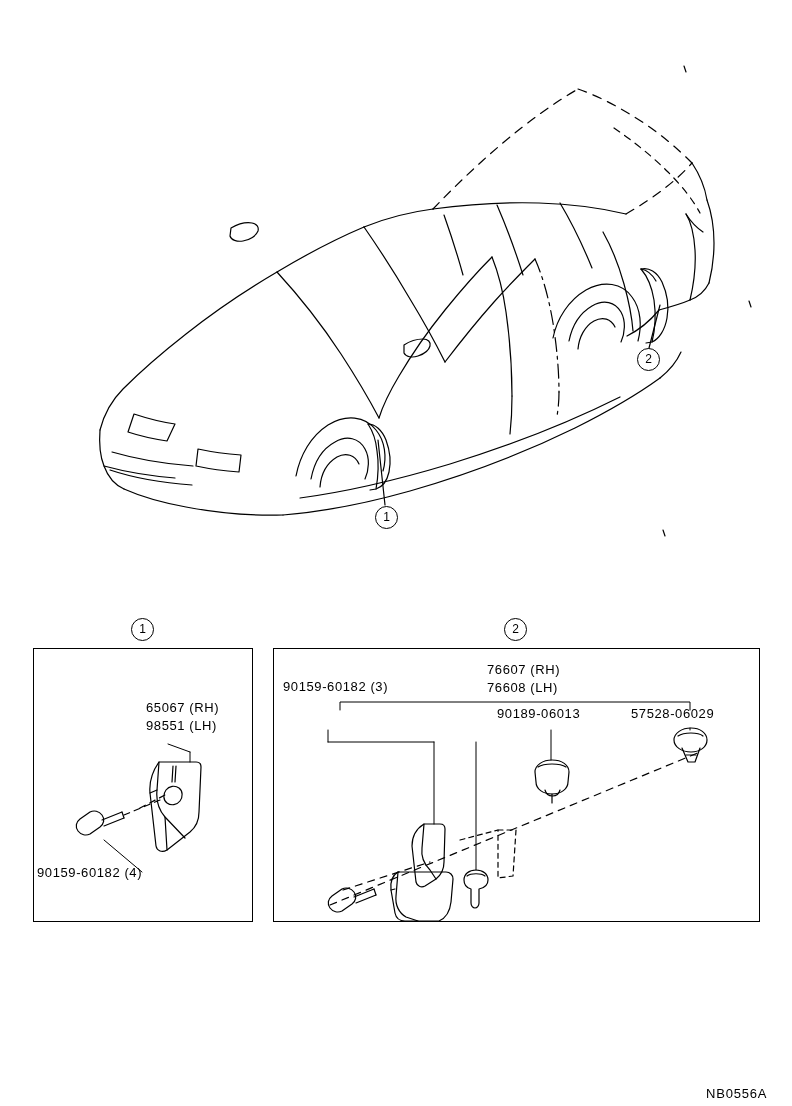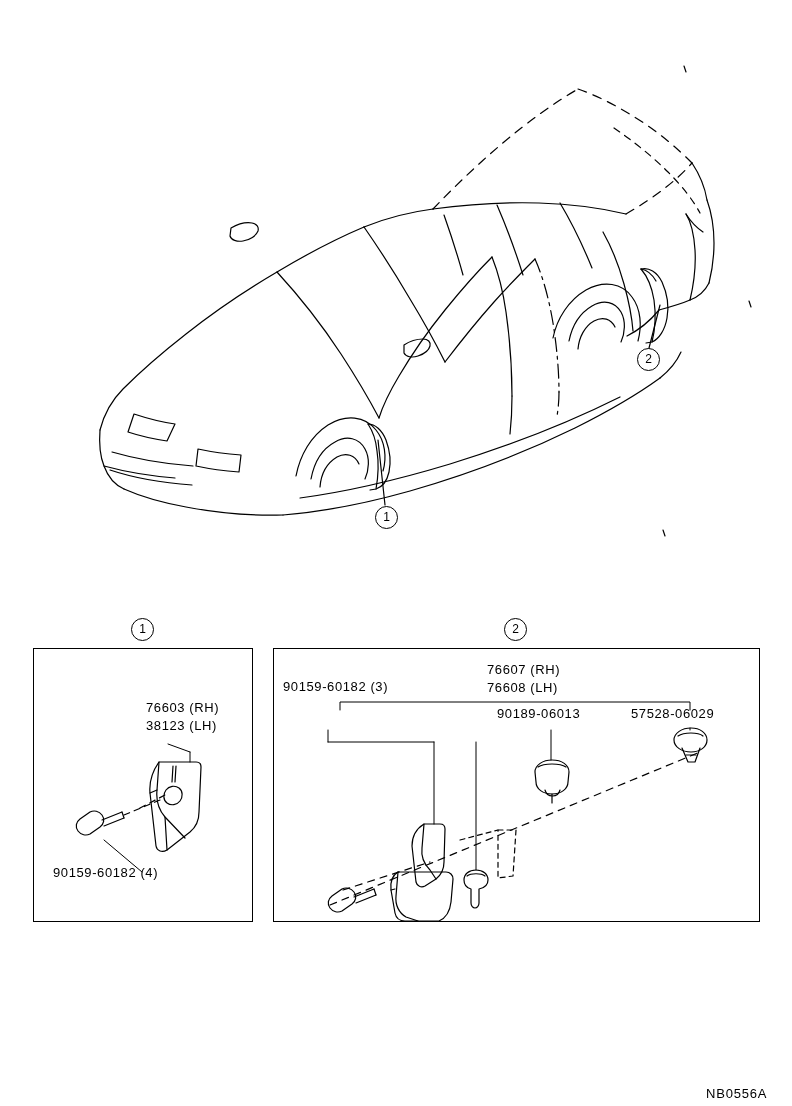--- a/index.html
+++ b/index.html
@@ -239,23 +239,23 @@
 
   <div class="callout-num" style="left:375px; top:506px;">1</div>
   <div class="callout-num" style="left:637px; top:348px;">2</div>
 
   <div class="box" style="left:33px; top:648px; width:218px; height:272px;"></div>
   <div class="box" style="left:273px; top:648px; width:485px; height:272px;"></div>
 
   <div class="callout-num" style="left:131px; top:618px;">1</div>
   <div class="callout-num" style="left:504px; top:618px;">2</div>
 
-  <div class="lbl" style="left:146px; top:700px;">76603 (RH)</div>
-  <div class="lbl" style="left:146px; top:718px;">38123 (LH)</div>
-  <div class="lbl" style="left:37px; top:865px;margin-left:16px;">90159-60182 (4)</div>
+  <div class="lbl" style="left:146px; top:700px;">65067 (RH)</div>
+  <div class="lbl" style="left:146px; top:718px;">98551 (LH)</div>
+  <div class="lbl" style="left:37px; top:865px;">90159-60182 (4)</div>
 
   <div class="lbl" style="left:487px; top:662px;">76607 (RH)</div>
   <div class="lbl" style="left:487px; top:680px;text-align:center;">76608 (LH)</div>
   <div class="lbl" style="left:283px; top:679px;">90159-60182 (3)</div>
   <div class="lbl" style="left:497px; top:706px;text-align:center;">90189-06013</div>
   <div class="lbl" style="left:631px; top:706px;">57528-06029</div>
 
   <div class="diagcode" style="left:706px; top:1086px;text-align:right;">NB0556A</div>
 
 </div>

